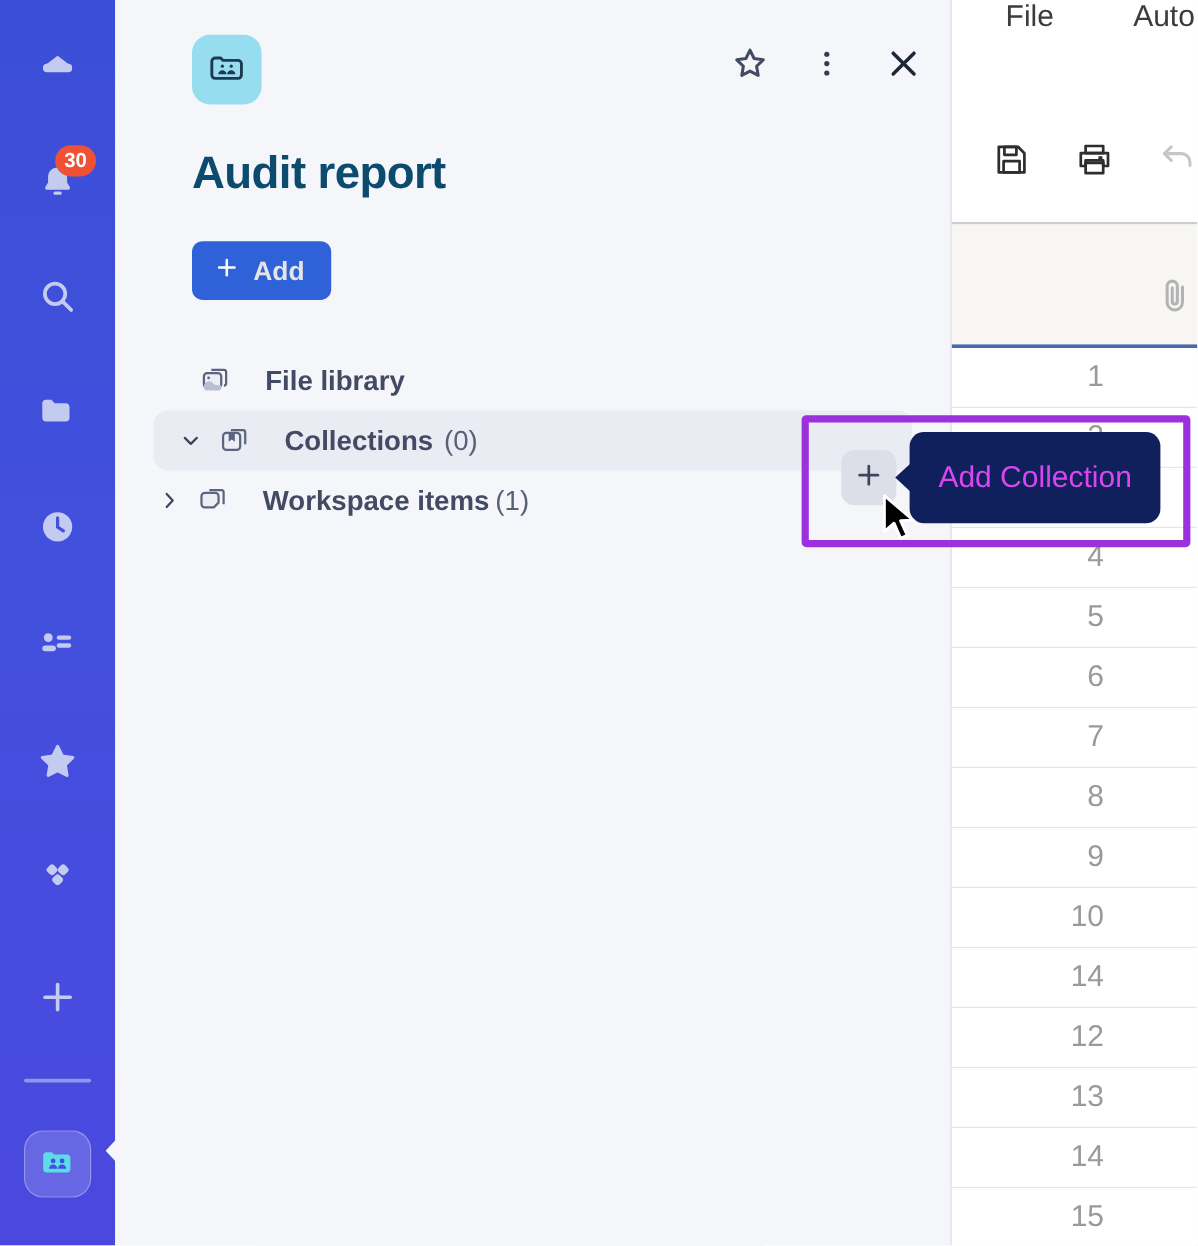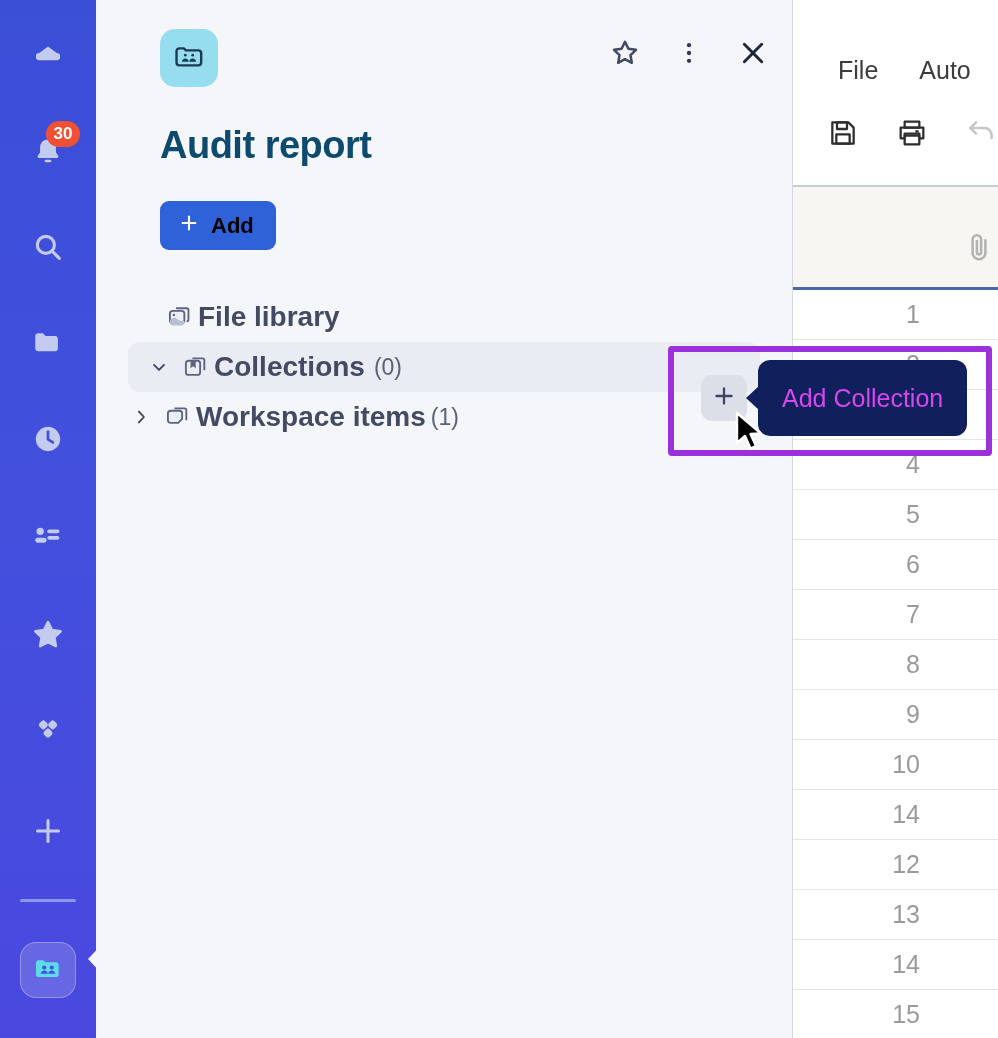--- a/index.html
+++ b/index.html
@@ -85,21 +85,21 @@
     color: #0c4a6e;
     letter-spacing: -0.5px;
   }
   .add-btn {
     position: absolute; left: 64px; top: 201px;
     height: 49px;
     padding: 0 22px 0 18px;
     border-radius: 9px;
     background: #2f62d9;
     border: none;
-    color: #000000;
+    color: #e5e5e5;
     font-family: "Liberation Sans", sans-serif;
     font-size: 22px; font-weight: bold;
     display: flex; align-items: center; gap: 11px;
     cursor: pointer;
   }
 
   .tree { position: absolute; left: 0; top: 292px; width: 696px; }
   .tree-row {
     position: relative;
     height: 50px;
@@ -112,23 +112,23 @@
     display: flex; align-items: center; justify-content: center;
     flex: 0 0 auto;
     cursor: pointer;
   }
   .tree-icon {
     width: 30px; height: 30px;
     display: flex; align-items: center; justify-content: center;
     flex: 0 0 auto;
   }
   .tree-label {
-    font-size: 28px; font-weight: bold;
+    font-size: 23px; font-weight: bold;
     color: #434a63;
-    margin-left: 4px;
+    margin-left: 27px;
     white-space: nowrap;
   }
   .tree-count {
     font-size: 23px; font-weight: normal;
     color: #5a6078;
     margin-left: 9px;
   }
   .tree-count.tight { margin-left: 5px; }
 
   .row-filelib { padding-left: 68px; }
@@ -182,23 +182,23 @@
   .sheet {
     position: absolute; left: 792px; top: 0;
     width: 206px; height: 1038px;
     background: #ffffff;
     border-left: 1px solid #d4d8e0;
     overflow: hidden;
   }
   .sheet-menubar {
     position: relative;
     height: 85px;
-    display: flex; align-items: flex-end;
+    display: flex; align-items: flex-start;
     padding-left: 45px;
-    gap: 41px;
+    gap: 66px;
   }
   .menu-item {
     font-size: 25px;
     color: #3c3c3c;
     white-space: nowrap;
     cursor: pointer;
   }
   .sheet-toolbar {
     position: relative;
     height: 102px;

